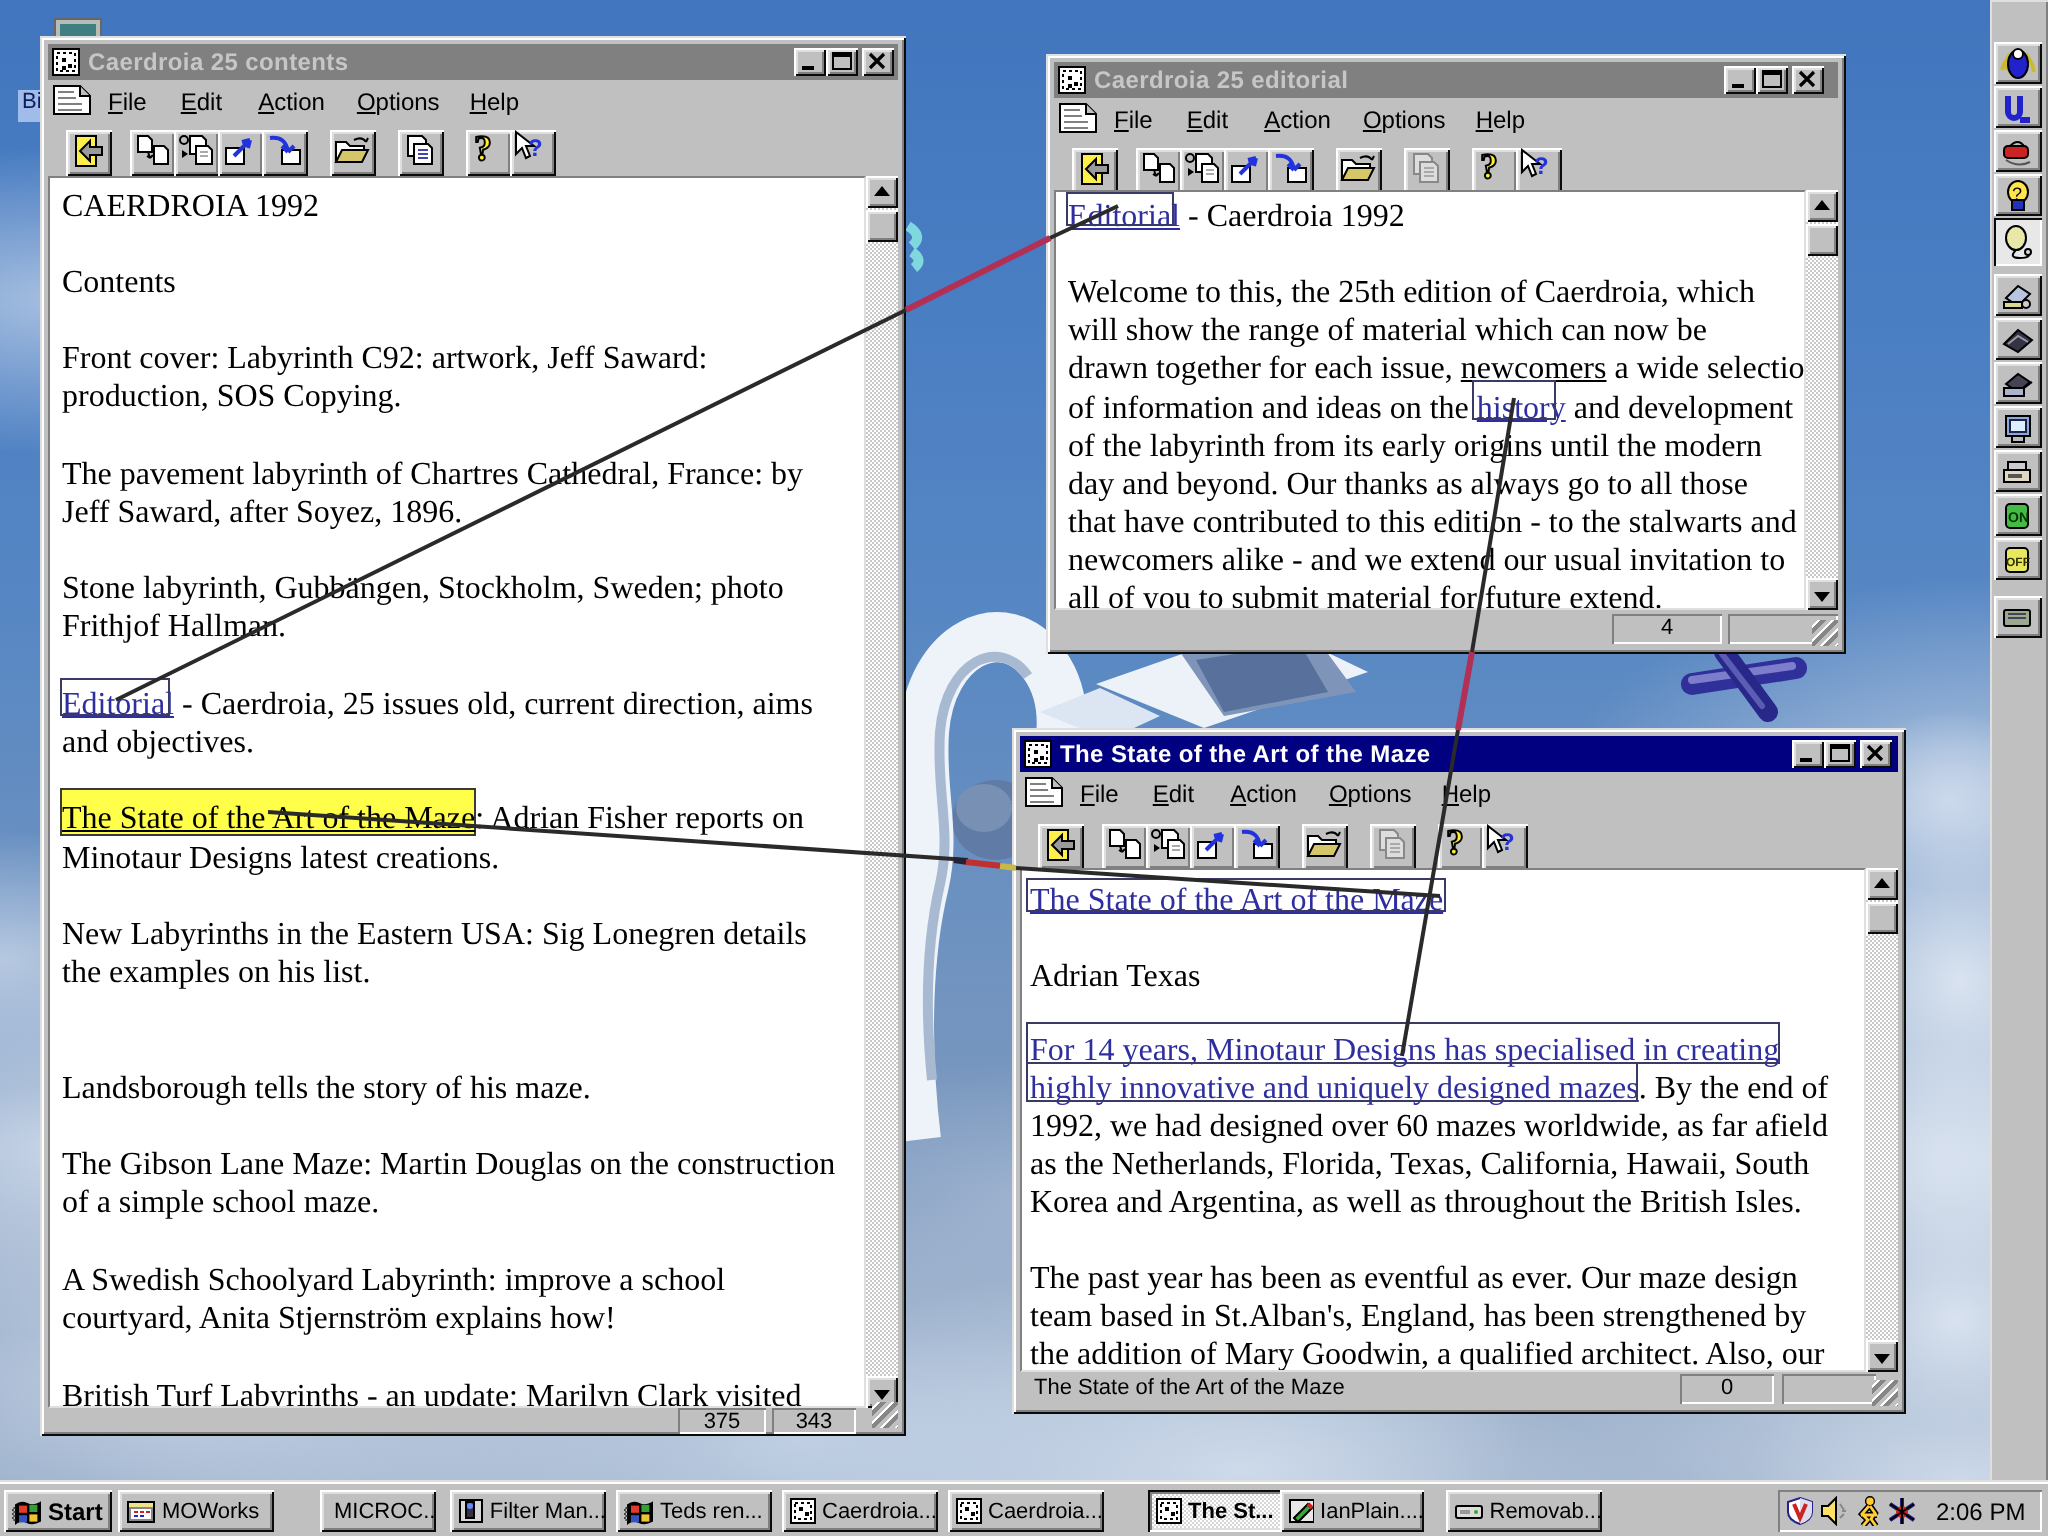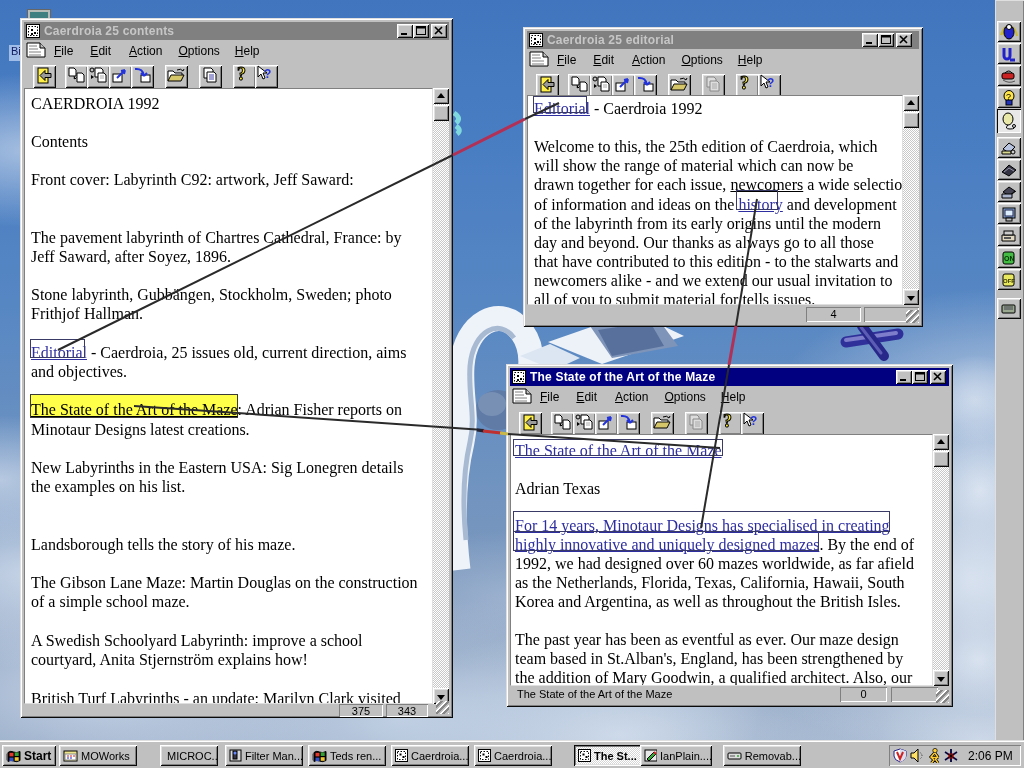--- a/index.html
+++ b/index.html
@@ -165,20 +165,21 @@
         </svg></div>
       <div class="tbtn" style="left:235px;top:3px"><svg width="19" height="17">
           <path d="M3,1 l0,11 3,-3 2,5 2,-1 -2,-5 4,0 z" fill="#fff" stroke="#000"></path>
           <text x="9" y="13" font-size="12" font-weight="bold" fill="#2233dd">?</text>
         </svg></div>
     </div>
  <div class="cont" style="left:4px;top:70px;width:409px;height:616px">
   <div class="cline" style="left:6px;top:5px">CAERDROIA 1992</div>
   <div class="cline" style="left:6px;top:43px">Contents</div>
   <div class="cline" style="left:6px;top:81px">Front cover: Labyrinth C92: artwork, Jeff Saward:</div>
+  <div class="cline" style="left:6px;top:100px">production, SOS Copying.</div>
   <div class="cline" style="left:6px;top:139px">The pavement labyrinth of Chartres Cathedral, France: by</div>
   <div class="cline" style="left:6px;top:158px">Jeff Saward, after Soyez, 1896.</div>
   <div class="cline" style="left:6px;top:196px">Stone labyrinth, Gubbängen, Stockholm, Sweden; photo</div>
   <div class="cline" style="left:6px;top:215px">Frithjof Hallman.</div>
   <div class="cline" style="left:6px;top:254px"><span class="blue"><u>Editorial</u></span> - Caerdroia, 25 issues old, current direction, aims</div>
   <div class="cline" style="left:6px;top:273px">and objectives.</div>
   <div style="position:absolute;left:5px;top:305px;width:208px;height:24px;background:#ffff4a;border:1px solid #3a3a3a"></div>
   <div class="cline" style="left:6px;top:311px"><u>The State of the Art of the Maze</u>: Adrian Fisher reports on</div>
   <div class="cline" style="left:6px;top:331px">Minotaur Designs latest creations.</div>
   <div class="cline" style="left:6px;top:369px">New Labyrinths in the Eastern USA: Sig Lonegren details</div>
@@ -286,21 +287,21 @@
  <div class="cont" style="left:4px;top:68px;width:376px;height:210px">
   <div class="cline" style="left:6px;top:3px"><span class="blue"><u>Editorial</u></span> - Caerdroia 1992</div>
   <div class="cline" style="left:6px;top:41px">Welcome to this, the 25th edition of Caerdroia, which</div>
   <div class="cline" style="left:6px;top:60px">will show the range of material which can now be</div>
   <div class="cline" style="left:6px;top:79px">drawn together for each issue, <u>newcomers</u> a wide selection</div>
   <div class="cline" style="left:6px;top:99px">of information and ideas on the <span class="blue"><u>history</u></span> and development</div>
   <div class="cline" style="left:6px;top:118px">of the labyrinth from its early origins until the modern</div>
   <div class="cline" style="left:6px;top:137px">day and beyond. Our thanks as always go to all those</div>
   <div class="cline" style="left:6px;top:156px">that have contributed to this edition - to the stalwarts and</div>
   <div class="cline" style="left:6px;top:175px">newcomers alike - and we extend our usual invitation to</div>
-  <div class="cline" style="left:6px;top:194px"><u>all of you to submit material for tells issues.</u></div>
+  <div class="cline" style="left:6px;top:194px"><u>all of you to submit material for future extend.</u></div>
   <div class="lbox" style="left:5px;top:0px;width:54px;height:17px"></div>
   <div class="lbox" style="left:208px;top:94px;width:42px;height:20px"></div>
  </div>
  <div class="sbar" style="left:380px;top:68px;width:16px;height:210px">
   <div class="sb" style="top:0">
         <span class="arr au"></span>
       </div>
   <div class="sb" style="top:17px"></div>
   <div class="sb" style="top:194px">
         <span class="arr ad"></span>

